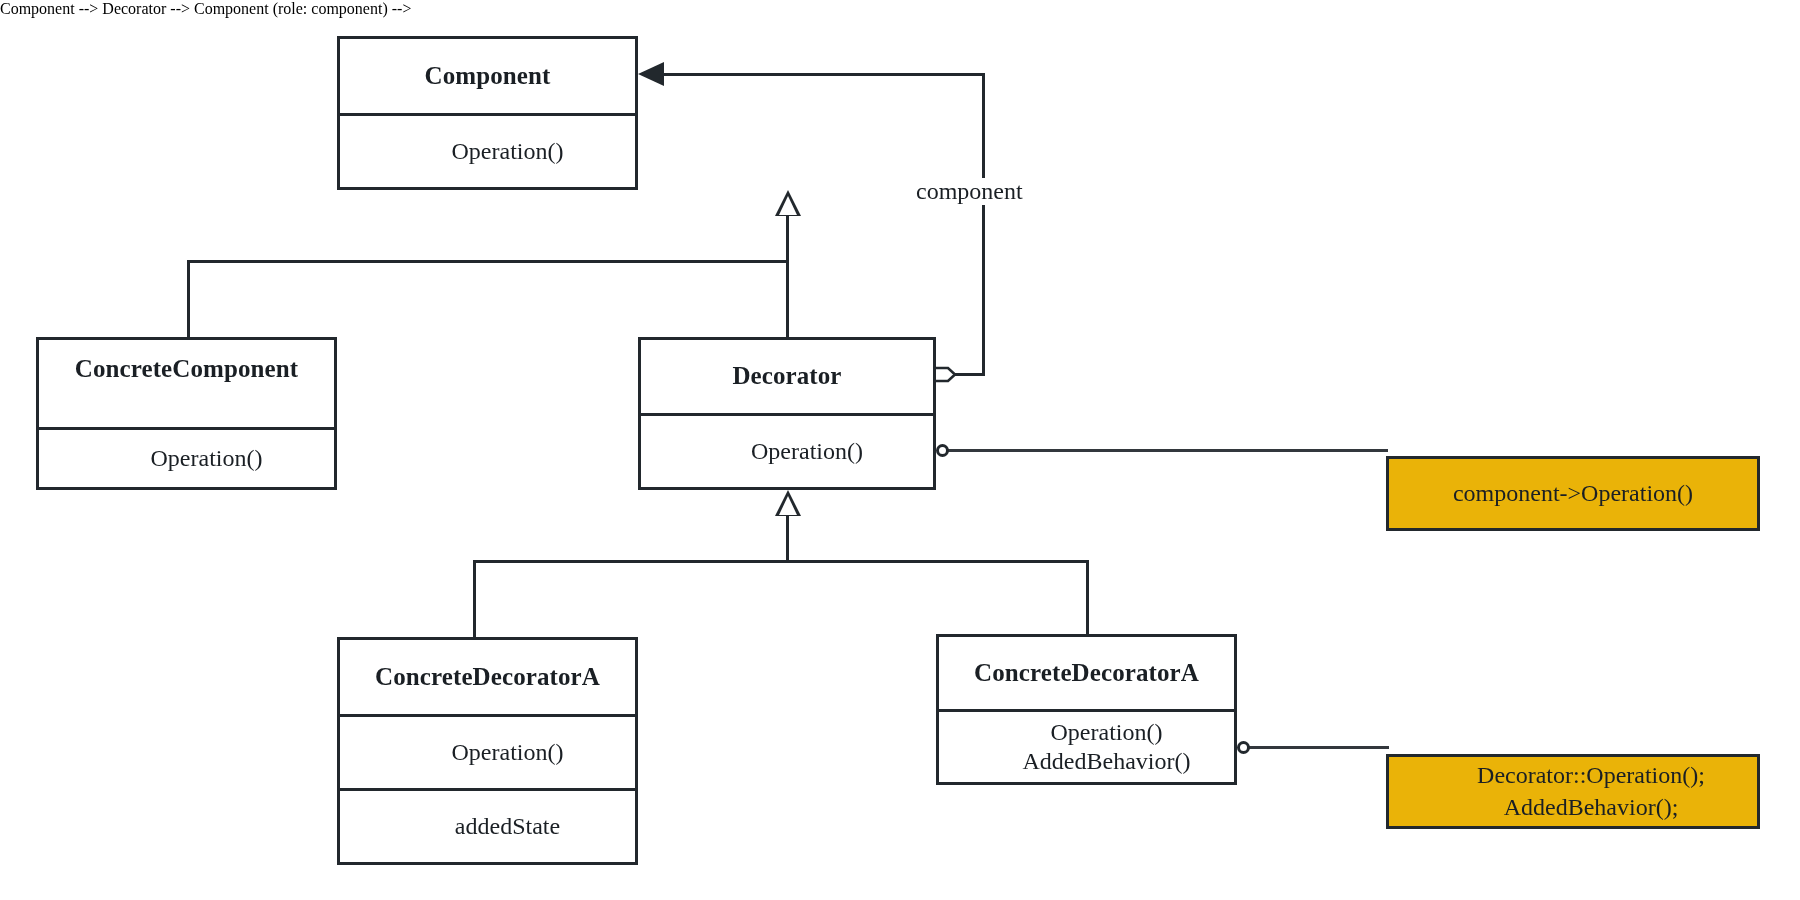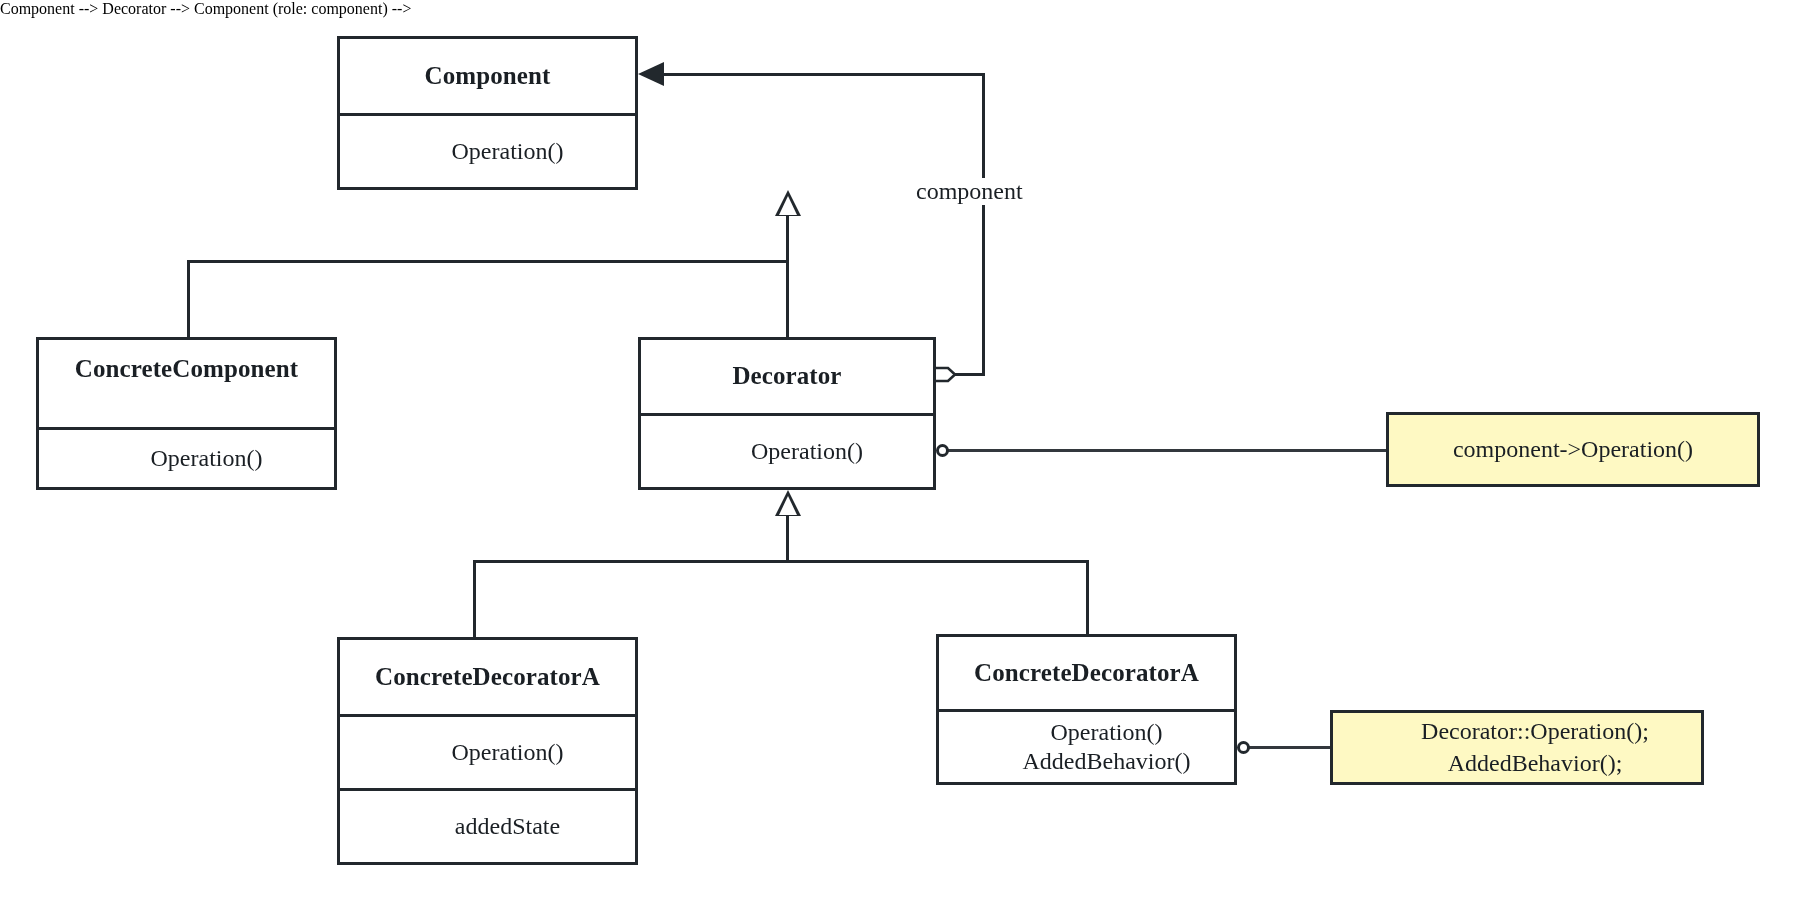--- a/index.html
+++ b/index.html
@@ -47,28 +47,29 @@
   }
   .cls-member {
     font-weight: normal;
     font-size: 24px;
   }
   
   .note-box {
     position: absolute;
     box-sizing: border-box;
     border: 3px solid #22282d;
-    background: #fef9c3;
+    background: #eab308;
     display: flex;
     align-items: center;
     justify-content: center;
     text-align: center;
     font-size: 24px;
     color: #1a1f24;
     line-height: 1.3;
+    margin-top: 44px;
   }
   .note-box.two-line { text-align: center; }
   
   .ln-h {
     position: absolute;
     height: 0;
     border-top: 3px solid #22282d;
   }
   .ln-v {
     position: absolute;
@@ -213,18 +214,18 @@
     <div class="compartment cls-member" style="height:74px; flex-direction:column; justify-content:center;">
       <span>Operation()</span>
       <span>AddedBehavior()</span>
     </div>
   </div>
 
   
 
   <div class="note-box" style="left:1386px; top:412px; width:374px; height:75px;">component-&gt;Operation()</div>
 
-  <div class="note-box two-line" style="left:1330px; top:710px; width:374px; height:75px; flex-direction:column;padding-left:36px;">
+  <div class="note-box two-line" style="left:1386px; top:710px; width:374px; height:75px; flex-direction:column;padding-left:36px;">
     <span>Decorator::Operation();</span>
     <span>AddedBehavior();</span>
   </div>
 
 </div>
 
 </body></html>

